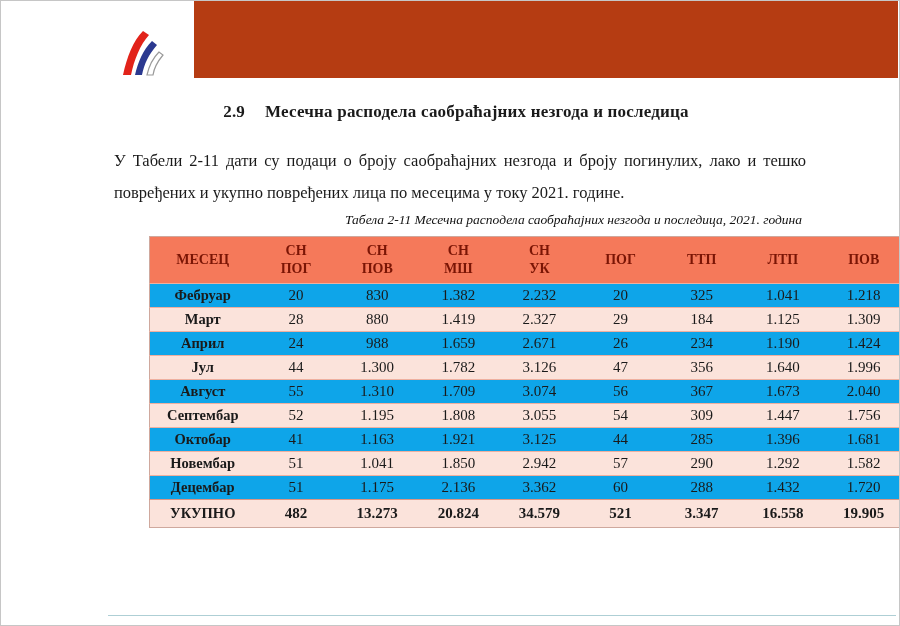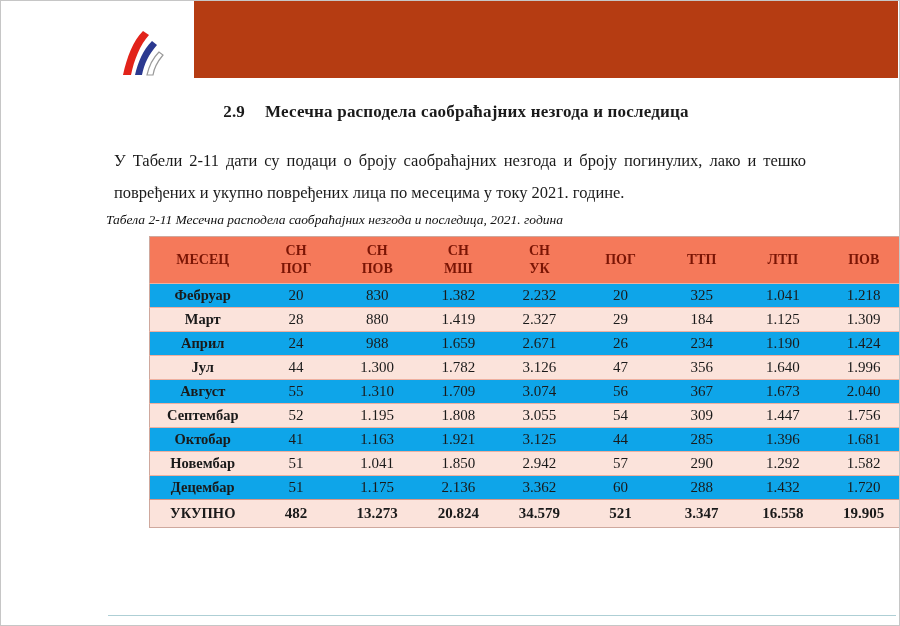--- a/index.html
+++ b/index.html
@@ -32,21 +32,21 @@
   .body-par {
     position:absolute; left:105px; top:144px; width:692px;
     font-size:16.5px; line-height:32px;
     text-align:justify;
     margin-left:8px;
   }
 
   
   .table-caption {
     position:absolute; left:105px; top:211px; width:696px;
-    font-size:13.5px; font-style:italic; text-align:left;
+    font-size:13.5px; font-style:italic; text-align:right;
     color:#111;
   }
 
   
   table.acc {
     position:absolute; left:105px; top:235px; width:756px;
     border-collapse:collapse; table-layout:fixed;
     border:1px solid #cfa89d;
     margin-left:43px;
   }

